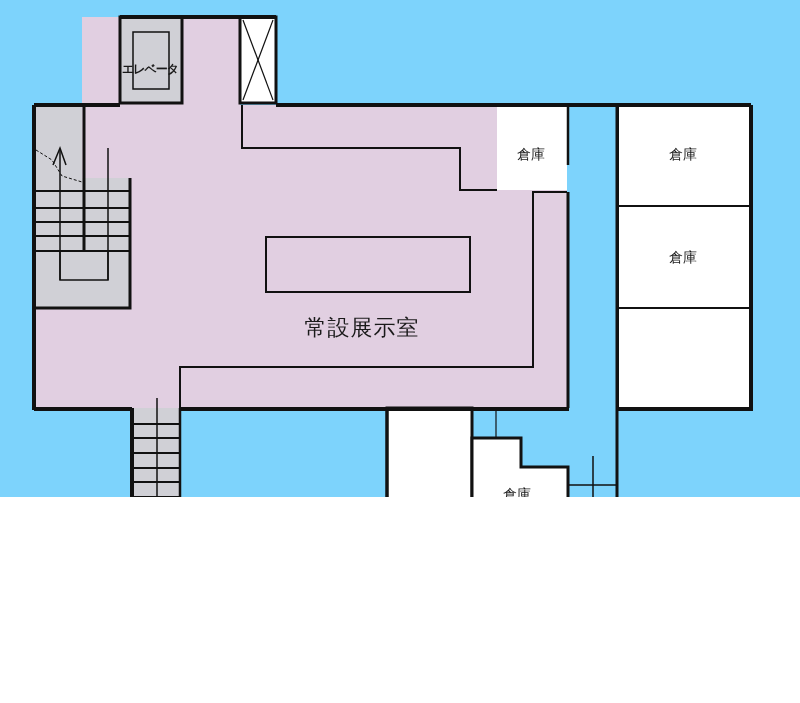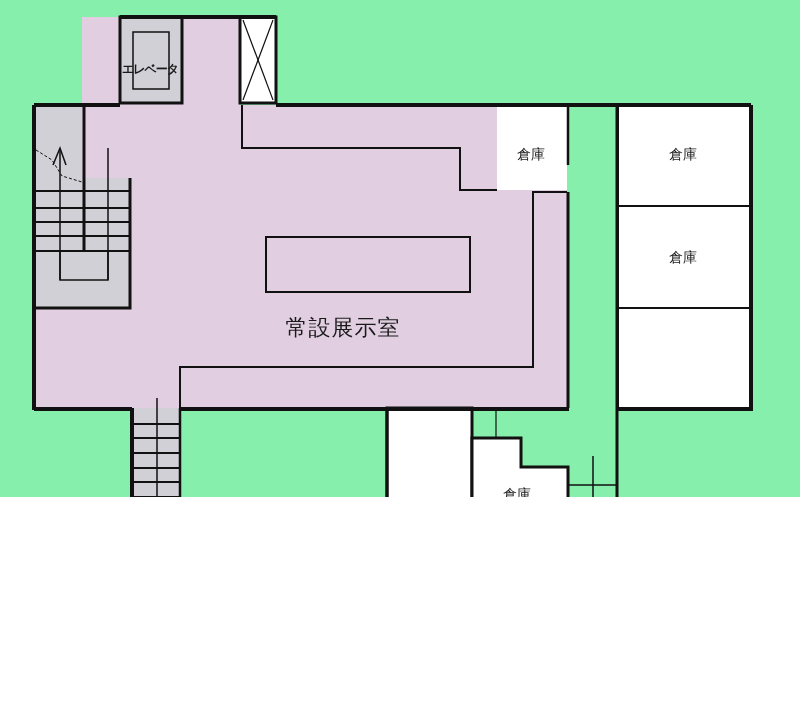--- a/index.html
+++ b/index.html
@@ -1,16 +1,16 @@
 <!DOCTYPE html>
 <html><head>
   <meta charset="utf-8">
   <style>
     html, body { margin: 0; padding: 0; background: #ffffff; }
-    #plan-wrap { position: relative; width: 800px; height: 497px; overflow: hidden; background: #86efac; }
+    #plan-wrap { position: relative; width: 800px; height: 497px; overflow: hidden; background: #7dd3fc; }
     svg { position: absolute; left: 0; top: 0; }
     .label {
       position: absolute;
       font-family: "DejaVu Sans", sans-serif;
       color: #1a1a1a;
       white-space: nowrap;
       transform: translate(-50%, -50%);
       line-height: 1;
     }
     .lbl-main { font-size: 22px; letter-spacing: 1px; }
@@ -143,19 +143,19 @@
     </g>
     <line x1="387" y1="408" x2="387" y2="526" stroke="#111" stroke-width="3"></line>
 
     <g>
       <polyline points="130,641 617,584" fill="none" stroke="#111" stroke-width="2" stroke-dasharray="14,2"></polyline>
       <polygon points="121,643 130,641 617,584 630,585 630,658 367,658 367,688 121,688" fill="none" stroke="#111" stroke-width="1.8"></polygon>
     </g>
   </svg>
 
   <span class="label lbl-elev" style="left:150px; top:69px;">エレベータ</span>
-  <span class="label lbl-main" style="left:343px; top:328px;font-family:Liberation Serif, serif;">常設展示室</span>
+  <span class="label lbl-main" style="left:362px; top:328px;font-family:Liberation Serif, serif;">常設展示室</span>
   <span class="label lbl-store" style="left:531px; top:154px;">倉庫</span>
   <span class="label lbl-store" style="left:683px; top:154px;">倉庫</span>
   <span class="label lbl-store" style="left:683px; top:257px;">倉庫</span>
   <span class="label lbl-store" style="left:683px; top:358px;"></span>
   <span class="label lbl-store" style="left:517px; top:494px;">倉庫</span>
 </div>
 
 </body></html>

